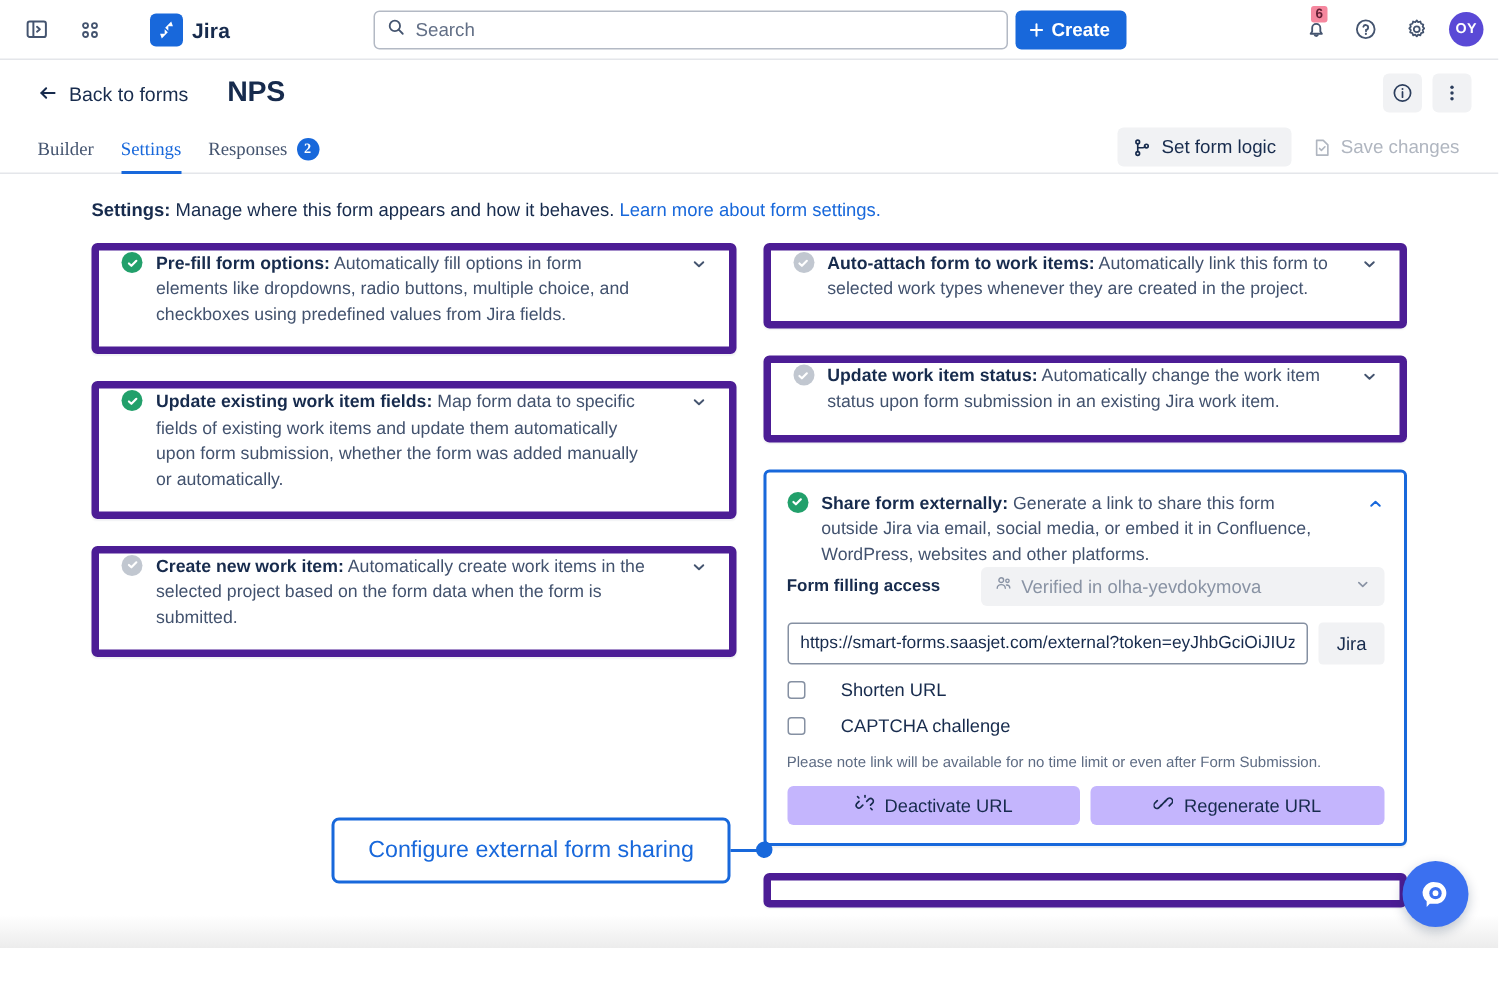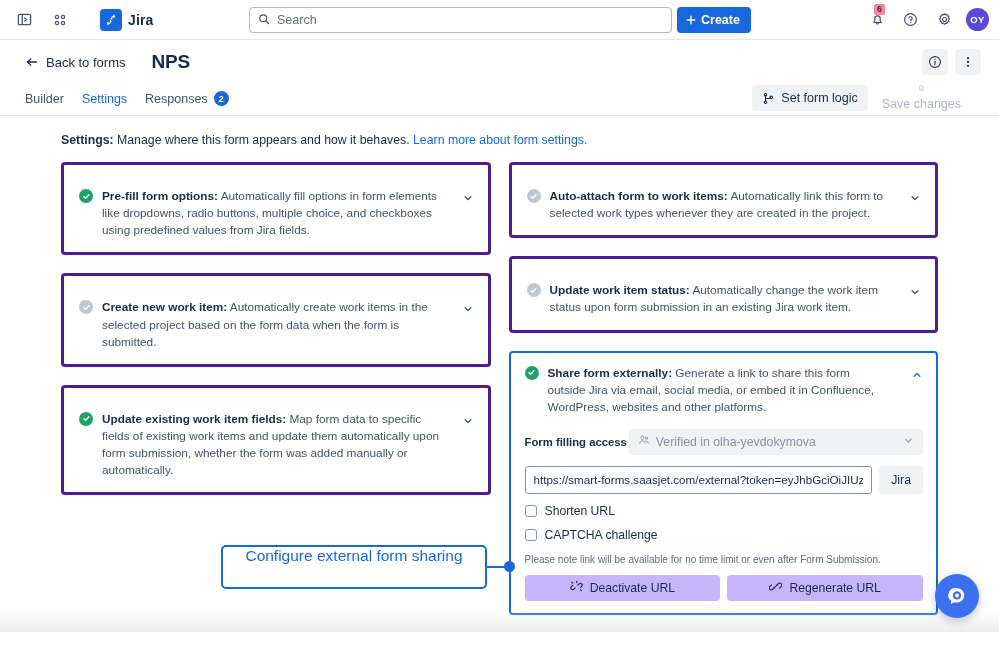--- a/index.html
+++ b/index.html
@@ -117,48 +117,48 @@
   .tabbar {
     height: 32px;
     display: flex; align-items: flex-end;
     padding: 0 18px;
     border-bottom: 1px solid #e4e6ea;
     position: relative;
   }
   .tabs { display: flex; align-items: flex-end; gap: 18px; margin-left: 7px; }
   .tab {
     font-size: 12.5px; color: #44546F; cursor: pointer;
-    padding-bottom: 23px; display: flex; align-items: center; gap: 6px;
-    border-bottom: 2px solid transparent; position: relative; top: 16px;
+    padding-bottom: 7px; display: flex; align-items: center; gap: 6px;
+    border-bottom: 2px solid transparent; position: relative; top: 1px; font-family: Liberation Serif, serif;
   }
   .tab.active { color: #1868DB; font-weight: 500; border-bottom-color: #1868DB; }
   .tab-badge {
     background: #1868DB; color: #fff;
     font-size: 9.5px; font-weight: 700;
     border-radius: 9px; min-width: 15px; height: 15px;
     display: flex; align-items: center; justify-content: center;
     padding: 0 4px;
   }
   .tabbar-right {
-    position: absolute; right: 30px; bottom: 4px;
+    position: absolute; right: 18px; bottom: 4px;
     display: flex; align-items: center; gap: 6px; padding-left: 48px;
   }
   .logic-btn {
     background: #F1F2F4; border: none; border-radius: 4px;
     height: 26px; padding: 0 10px;
     font-size: 12.5px; font-weight: 500; color: #172B4D;
     display: flex; align-items: center; gap: 6px;
     cursor: pointer; font-family: "Liberation Sans", sans-serif;
   }
   .save-btn {
     background: transparent; border: none;
     height: 26px; padding: 0 8px;
     font-size: 12.5px; color: #b0b6c0;
     display: flex; align-items: center; gap: 6px;
-    cursor: default; font-family: "Liberation Sans", sans-serif; flex-direction: column;
+    cursor: default; font-family: "Liberation Sans", sans-serif;
   }
 
   
   .main {
     position: relative;
     height: 516px;
     background: #fff;
     overflow: hidden;
   }
   .settings-line {
@@ -171,24 +171,24 @@
 
   .cards-grid {
     display: flex;
     gap: 18px;
     padding: 13px 61px 0 61px;
     align-items: flex-start;
   }
   .col { flex: 1; display: flex; flex-direction: column; gap: 18px; min-width: 0; }
 
   .card {
-    border: 3px solid #4c1d95;
+    border: 5px solid #4c1d95;
     border-radius: 4px;
     background: #fff;
-    padding: 23px 14px 13px 15px;
+    padding: 0 14px 13px 15px;
     box-shadow: 0 1px 1px rgba(9,30,66,.06);
     position: relative;
   }
   .card-head {
     display: flex; align-items: flex-start; gap: 9px;
   }
   .check {
     width: 14px; height: 14px; border-radius: 50%;
     flex: 0 0 14px; margin-top: 1px;
     display: flex; align-items: center; justify-content: center;
@@ -208,22 +208,21 @@
   }
 
   
   .card.highlight {
     border: 2px solid #1868DB;
     padding: 12px 13px 12px 14px;
   }
   .chev.up { color: #1868DB; }
 
   .field-row {
-    display: flex; align-items: center; gap: 2px;
-    margin-top: 13px;
+    display: flex; align-items: center; gap: 27px;
   }
   .field-label {
     font-size: 11.3px; font-weight: 700; color: #172B4D;
     white-space: nowrap;
   }
   .select-box {
     flex: 1;
     height: 26px; background: #F1F2F4;
     border: none; border-radius: 4px;
     display: flex; align-items: center; gap: 6px;
@@ -242,21 +241,21 @@
     text-overflow: clip; white-space: nowrap; overflow: hidden;
   }
   .copy-btn {
     height: 28px; padding: 0 12px;
     background: #F1F2F4; border: none; border-radius: 3px;
     font-size: 12.3px; color: #172B4D; cursor: pointer;
     font-family: "Liberation Sans", sans-serif;
   }
 
   .cb-row {
-    display: flex; align-items: center; gap: 8px;
+    display: flex; align-items: center; gap: 24px;
     margin-top: 10px; cursor: pointer;
   }
   .cb-row:first-of-type { margin-top: 12px; }
   .cb-box {
     width: 12px; height: 12px; flex: 0 0 12px;
     border: 1.4px solid #8590A2; border-radius: 2.5px;
     background: #fff;
   }
   .cb-label { font-size: 12.2px; color: #172B4D; }
 
@@ -275,21 +274,21 @@
   }
 
   
   .callout {
     position: absolute;
     left: 221px; top: 429px;
     width: 266px; height: 44px;
     border: 2px solid #1868DB;
     border-radius: 5px;
     background: #fff;
-    display: flex; align-items: flex-start; justify-content: center;
+    display: flex; align-items: center; justify-content: center;
     color: #1868DB; font-size: 15.5px;
     z-index: 20;
   }
   .callout-line {
     position: absolute;
     left: 487px; top: 450px;
     width: 22px; height: 2px;
     background: #1868DB;
     z-index: 20;
   }
@@ -478,45 +477,45 @@
           <span class="chev">
             <svg width="12" height="12" viewBox="0 0 16 16" fill="none" stroke="#44546F" stroke-width="1.7">
               <path d="M4.2 6.4 L8 10 L11.8 6.4" stroke-linecap="round" stroke-linejoin="round"></path>
             </svg>
           </span>
         </div>
       </div>
 
       <div class="card">
         <div class="card-head">
-          <span class="check off">
+          <span class="check on">
             <svg width="9" height="9" viewBox="0 0 12 12" fill="none" stroke="#fff" stroke-width="1.9">
               <path d="M2.6 6.2 L4.8 8.3 L9.2 3.8" stroke-linecap="round" stroke-linejoin="round"></path>
             </svg>
           </span>
           <div class="card-text">
-            <b>Create new work item:</b><span> Automatically create work items in the selected project based on the form data when the form is submitted.</span>
+            <b>Update existing work item fields:</b><span> Map form data to specific fields of existing work items and update them automatically upon form submission, whether the form was added manually or automatically.</span>
           </div>
           <span class="chev">
             <svg width="12" height="12" viewBox="0 0 16 16" fill="none" stroke="#44546F" stroke-width="1.7">
               <path d="M4.2 6.4 L8 10 L11.8 6.4" stroke-linecap="round" stroke-linejoin="round"></path>
             </svg>
           </span>
         </div>
       </div>
 
       <div class="card">
         <div class="card-head">
-          <span class="check on">
+          <span class="check off">
             <svg width="9" height="9" viewBox="0 0 12 12" fill="none" stroke="#fff" stroke-width="1.9">
               <path d="M2.6 6.2 L4.8 8.3 L9.2 3.8" stroke-linecap="round" stroke-linejoin="round"></path>
             </svg>
           </span>
           <div class="card-text">
-            <b>Update existing work item fields:</b><span> Map form data to specific fields of existing work items and update them automatically upon form submission, whether the form was added manually or automatically.</span>
+            <b>Create new work item:</b><span> Automatically create work items in the selected project based on the form data when the form is submitted.</span>
           </div>
           <span class="chev">
             <svg width="12" height="12" viewBox="0 0 16 16" fill="none" stroke="#44546F" stroke-width="1.7">
               <path d="M4.2 6.4 L8 10 L11.8 6.4" stroke-linecap="round" stroke-linejoin="round"></path>
             </svg>
           </span>
         </div>
       </div>
 
     </div>

